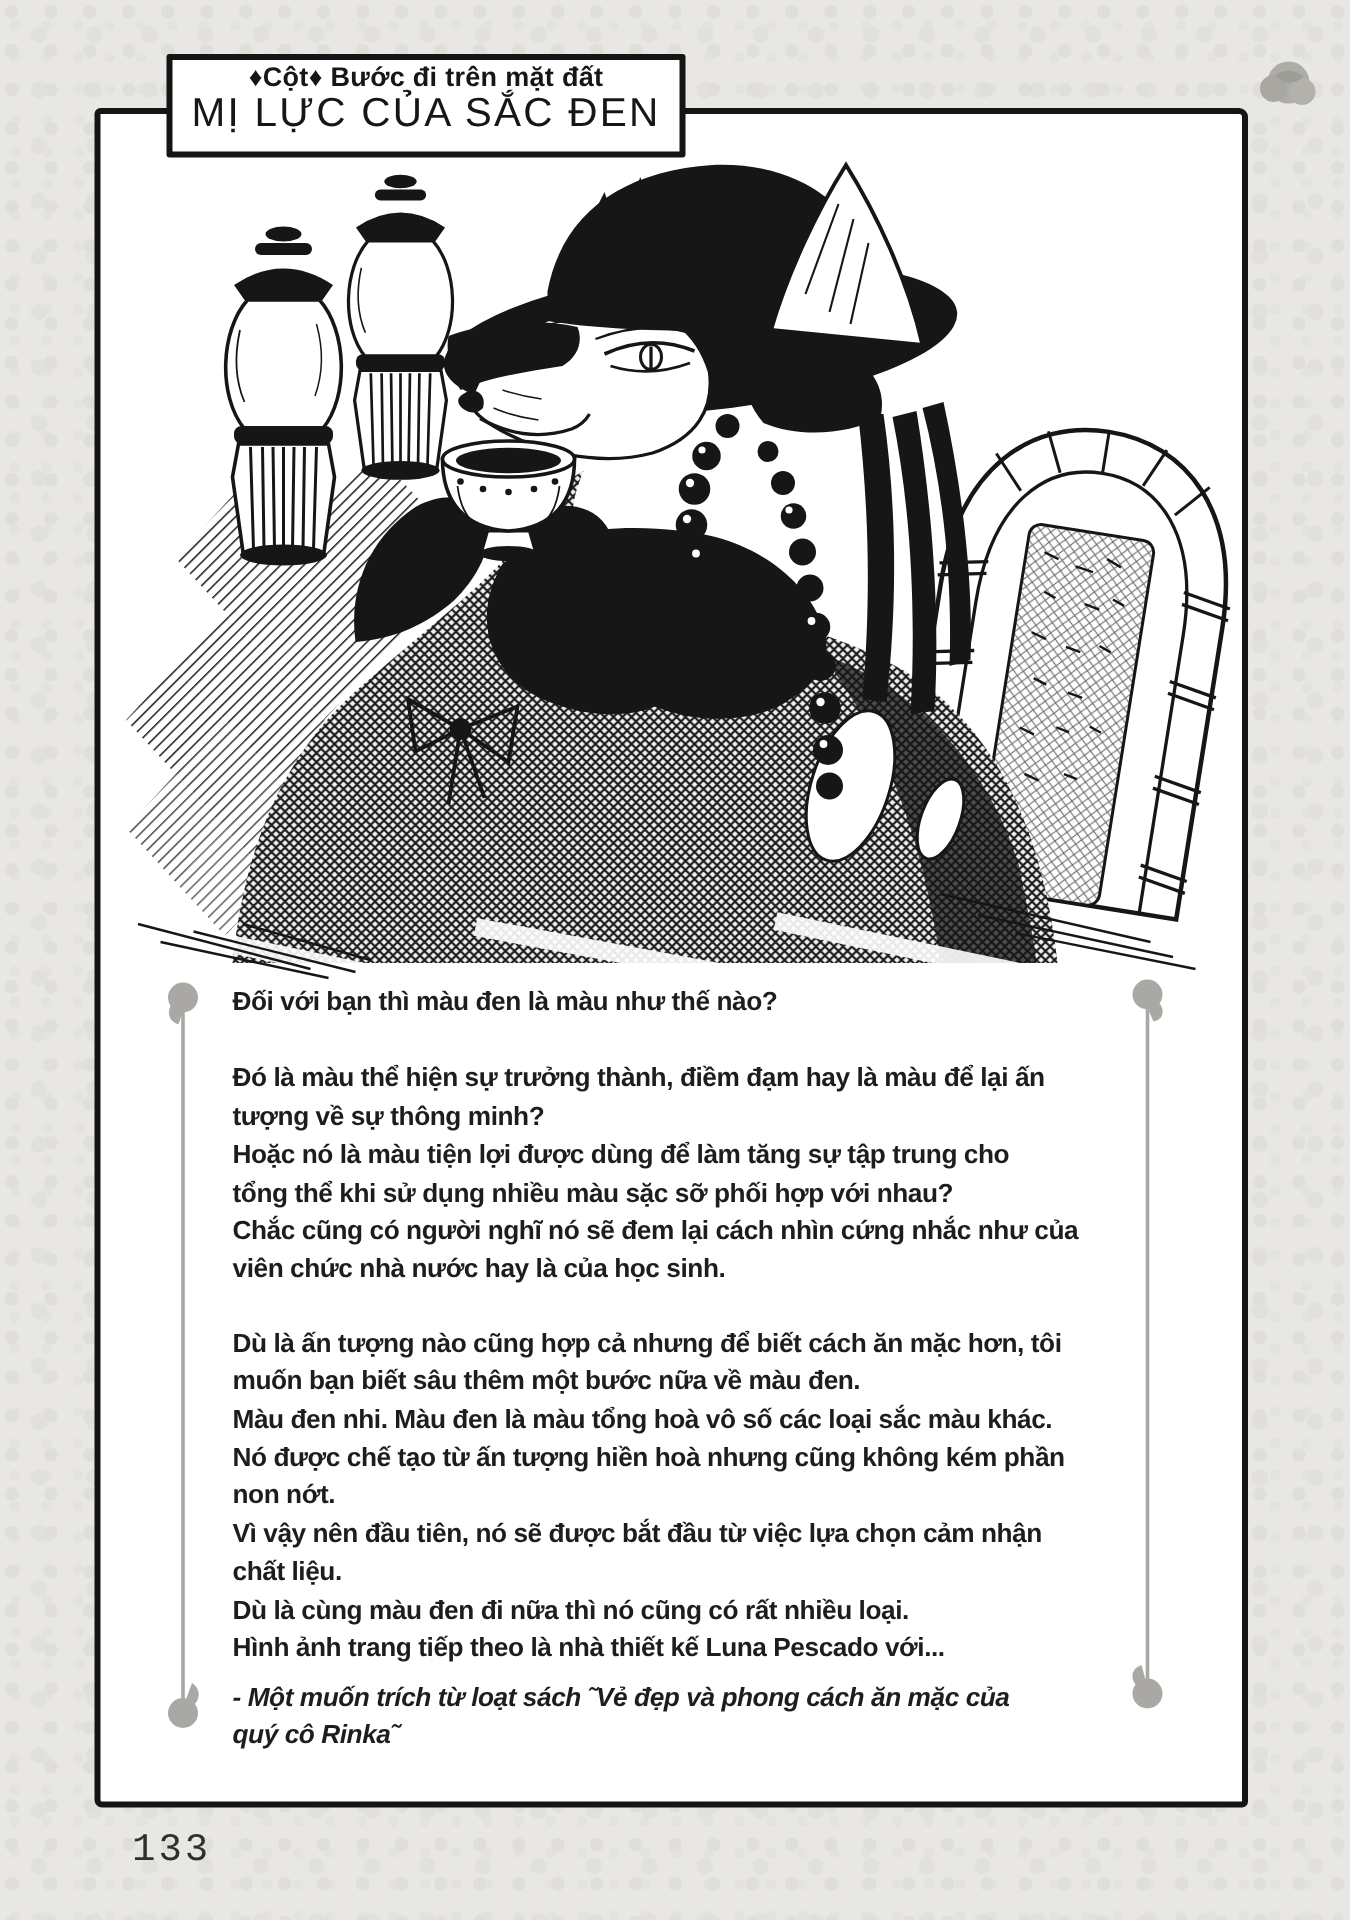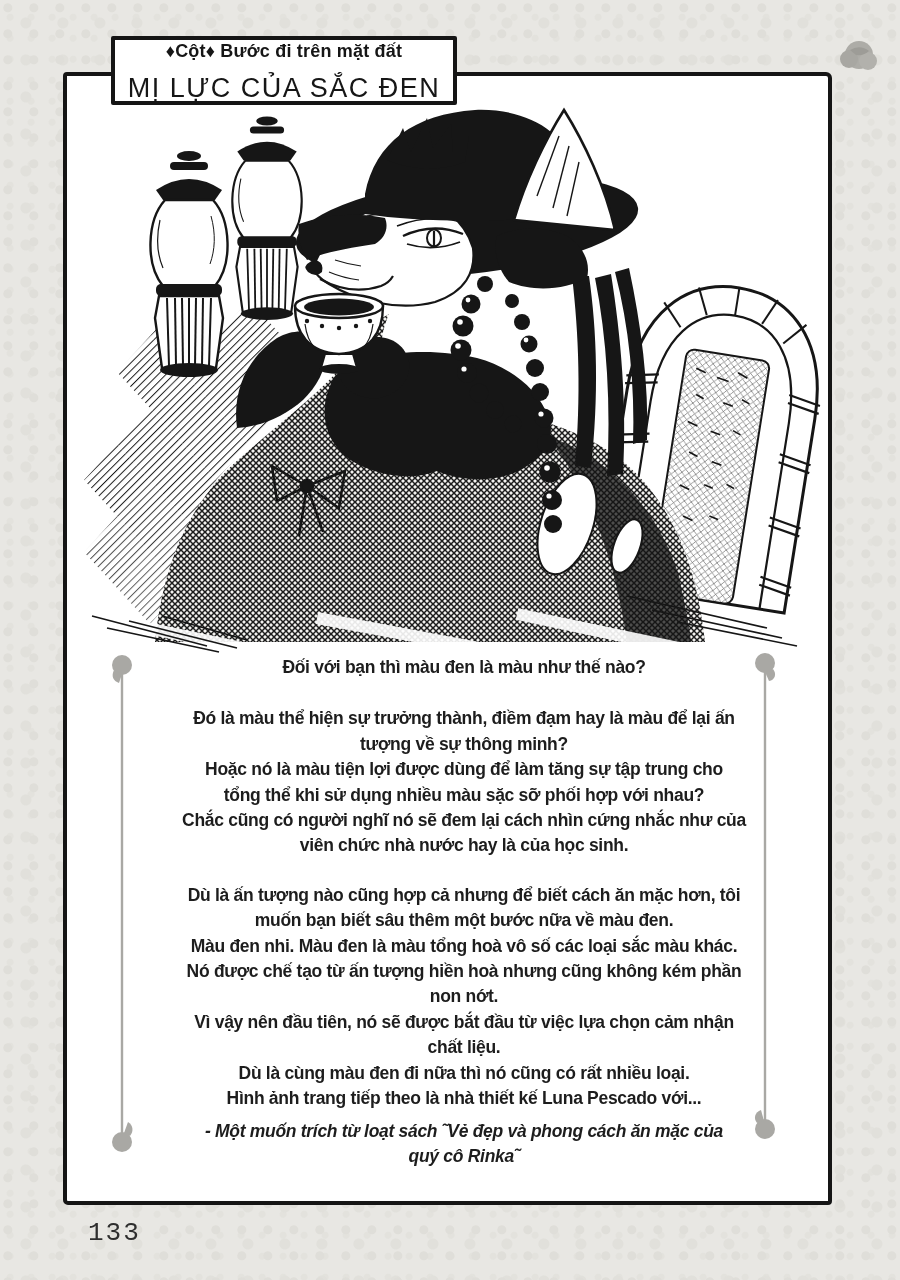--- a/index.html
+++ b/index.html
@@ -16,34 +16,34 @@
     overflow:hidden;
     color:#161616;
   }
   .page-frame{
     position:absolute; left:63px; top:72px; width:769px; height:1133px;
     background:#ffffff; border:4px solid #151515; border-radius:4px 6px 4px 5px;
   }
   .title-box{
     position:absolute; left:111px; top:36px; width:346px; height:69px;
     background:#ffffff; border:4px solid #151515; border-radius:2px;
-    display:flex; flex-direction:column; align-items:center; justify-content:space-between;
+    display:flex; flex-direction:column; align-items:center; justify-content:flex-start;
     z-index:5; text-align:center;
   }
   .title-line1{ font-size:18px; font-weight:bold; letter-spacing:0.2px; line-height:22px; }
   .title-line2{ font-size:27px; font-weight:normal; letter-spacing:1.5px; line-height:26px; }
   .illustration-wrap{ position:absolute; left:67px; top:76px; width:761px; height:578px; z-index:2; }
   .corner-blob{ position:absolute; left:836px; top:36px; width:46px; height:42px; z-index:1; }
   .rail{ position:absolute; width:26px; z-index:3; }
   .rail-left{ left:109px; top:652px; height:505px; }
   .rail-right{ left:752px; top:650px; height:494px; }
   .text-block{
     position:absolute; left:155px; top:655px; width:618px; z-index:4;
     font-size:17.5px; font-weight:bold; letter-spacing:-0.3px;
-    line-height:25.4px; color:#1d1d1d;text-align:center;
+    line-height:25.4px; color:#1d1d1d;
   }
   .text-block p{ white-space:pre-line; }
   .p1{ margin-bottom:26px; }
   .p2{ margin-bottom:24px; }
   .p3{ margin-bottom:7px; }
   .attribution{ font-style:italic; }
   .page-number{
     position:absolute; left:88px; top:1218px; z-index:4;
     font-family:Liberation Mono, monospace; font-size:26px; color:#2e2e2e; letter-spacing:2px;
   }

